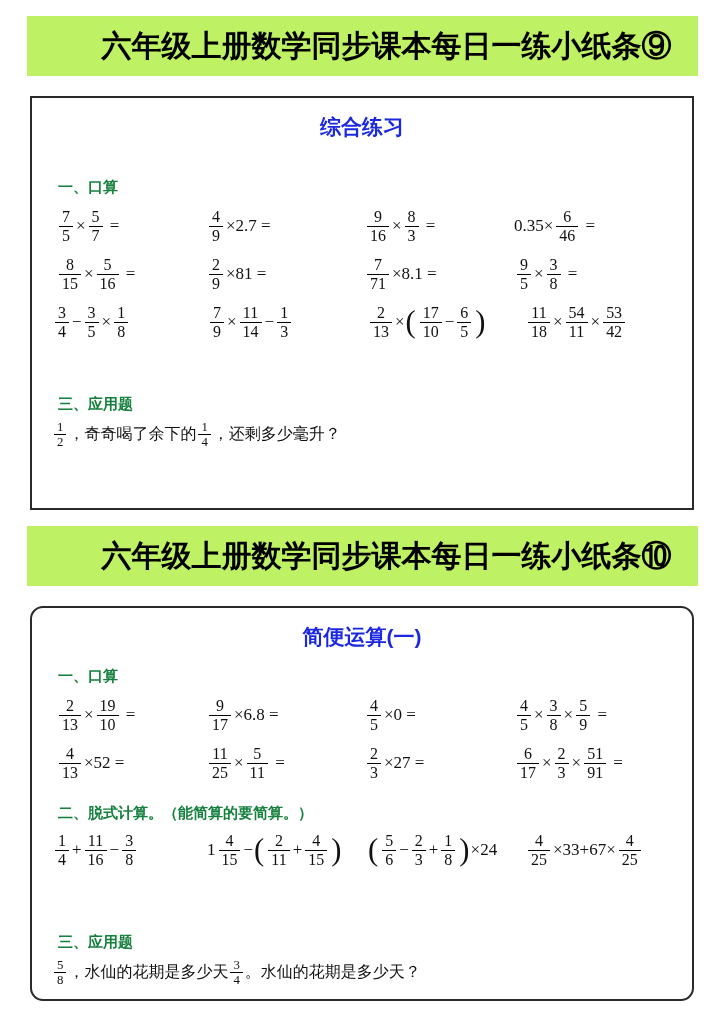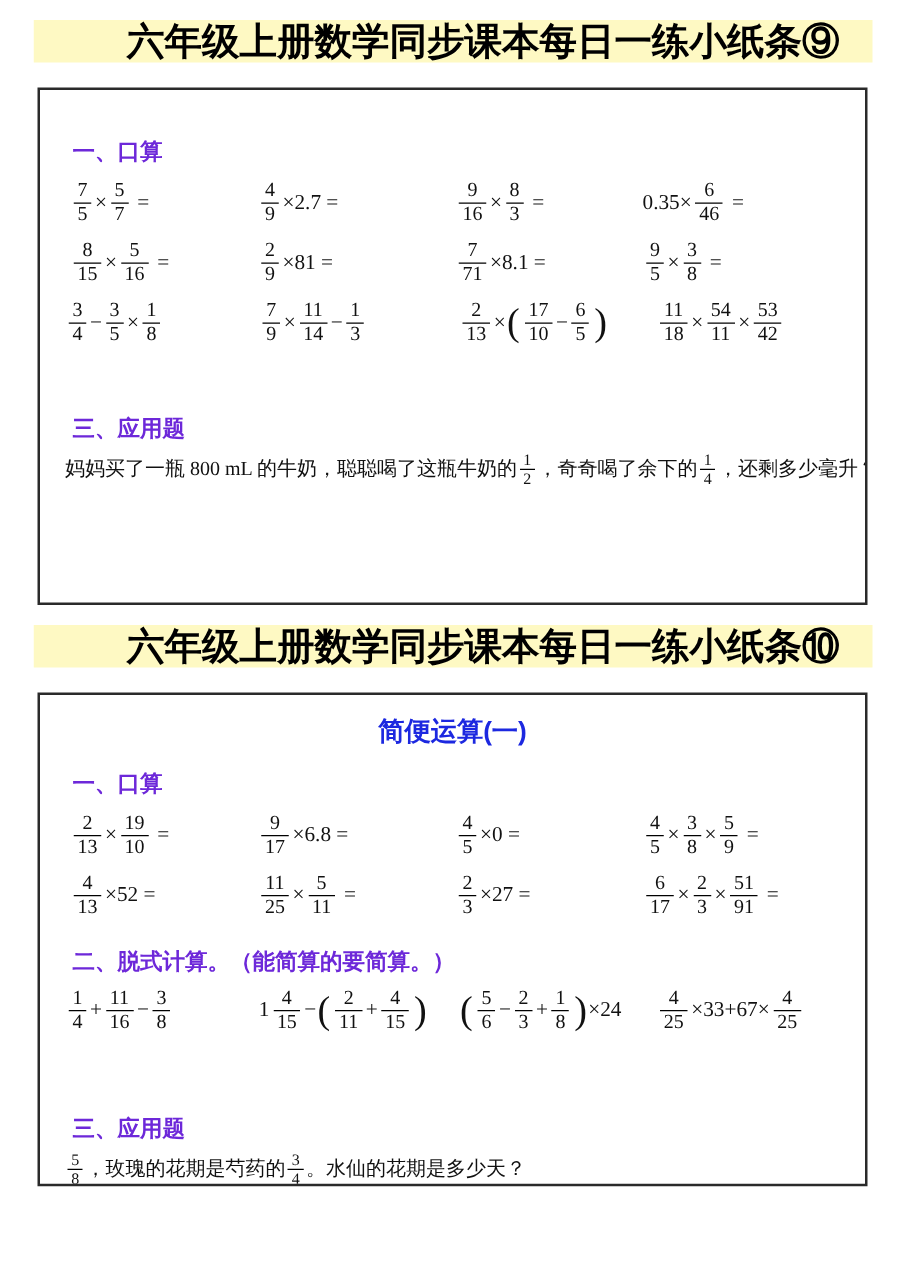--- a/index.html
+++ b/index.html
@@ -2,40 +2,40 @@
 <html><head>
 <meta charset="utf-8">
 <style>
   html,body{margin:0;padding:0;}
   body{
     width:724px;height:1024px;background:#ffffff;
     font-family:"Liberation Serif", serif;color:#111;
     overflow:hidden;
   }
   .banner{
-    margin:16px 26px 0 27px;height:34px;background:#fef9c3;
+    margin:16px 26px 0 27px;height:60px;background:#bef264;
     display:flex;align-items:center;justify-content:center;
     font-family:"Liberation Sans", sans-serif;font-weight:bold;
     font-size:30px;color:#000;white-space:nowrap;padding-left:48px;
   }
   .sheet-box{
     margin:20px 30px 0 30px;border:2.5px solid #2a2a2a;background:#fff;
     box-sizing:border-box;overflow:hidden;
   }
   .box-a{height:414px;}
-  .box-b{height:395px;}
+  .box-b{height:395px;border-radius:13px;}
   .inner{padding:0 20px;}
   .box-title{
     text-align:center;margin-top:15px;
     font-family:"Liberation Sans", sans-serif;font-weight:bold;
     font-size:21px;color:#1c28e0;
   }
   .sec{
     font-family:"Liberation Sans", sans-serif;font-weight:bold;
-    font-size:18px;color:#6d28d9;margin-left:6px;
+    font-size:15px;color:#15803d;margin-left:6px;
   }
   .sec-1a{margin-top:37px;}
   .sec-2a{margin-top:8px;}
   .sec-3a{margin-top:52px;}
   .sec-1b{margin-top:16px;}
   .sec-2b{margin-top:20px;}
   .sec-3b{margin-top:62px;}
   .oral-grid{
     display:grid;grid-template-columns:150px 158px 150px auto;
     row-gap:6px;margin:8px 0 0 4px;
@@ -64,20 +64,21 @@
 <body>
 
 <div>
 
   <div class="banner">
     <span>六年级上册数学同步课本每日一练小纸条⑨</span>
   </div>
 
   <div class="sheet-box box-a">
     <div class="inner">
+      <div class="box-title">综合练习</div>
 
       <div class="sec sec-1a">一、口算</div>
       <div class="oral-grid">
         <div class="cell expr"><span class="frac"><span class="num">7</span><span class="den">5</span></span><span class="txt">×</span><span class="frac"><span class="num">5</span><span class="den">7</span></span><span class="txt"> =</span></div>
         <div class="cell expr"><span class="frac"><span class="num">4</span><span class="den">9</span></span><span class="txt">×2.7 =</span></div>
         <div class="cell expr"><span class="frac"><span class="num">9</span><span class="den">16</span></span><span class="txt">×</span><span class="frac"><span class="num">8</span><span class="den">3</span></span><span class="txt"> =</span></div>
         <div class="cell expr"><span class="txt">0.35×</span><span class="frac"><span class="num">6</span><span class="den">46</span></span><span class="txt"> =</span></div>
         <div class="cell expr"><span class="frac"><span class="num">8</span><span class="den">15</span></span><span class="txt">×</span><span class="frac"><span class="num">5</span><span class="den">16</span></span><span class="txt"> =</span></div>
         <div class="cell expr"><span class="frac"><span class="num">2</span><span class="den">9</span></span><span class="txt">×81 =</span></div>
         <div class="cell expr"><span class="frac"><span class="num">7</span><span class="den">71</span></span><span class="txt">×8.1 =</span></div>
@@ -85,21 +86,21 @@
       </div>
 
       <div class="step-grid">
         <div class="cell expr"><span class="frac"><span class="num">3</span><span class="den">4</span></span><span class="txt">−</span><span class="frac"><span class="num">3</span><span class="den">5</span></span><span class="txt">×</span><span class="frac"><span class="num">1</span><span class="den">8</span></span></div>
         <div class="cell expr"><span class="frac"><span class="num">7</span><span class="den">9</span></span><span class="txt">×</span><span class="frac"><span class="num">11</span><span class="den">14</span></span><span class="txt">−</span><span class="frac"><span class="num">1</span><span class="den">3</span></span></div>
         <div class="cell expr"><span class="frac"><span class="num">2</span><span class="den">13</span></span><span class="txt">×</span><span class="paren">(</span><span class="frac"><span class="num">17</span><span class="den">10</span></span><span class="txt">−</span><span class="frac"><span class="num">6</span><span class="den">5</span></span><span class="paren">)</span></div>
         <div class="cell expr"><span class="frac"><span class="num">11</span><span class="den">18</span></span><span class="txt">×</span><span class="frac"><span class="num">54</span><span class="den">11</span></span><span class="txt">×</span><span class="frac"><span class="num">53</span><span class="den">42</span></span></div>
       </div>
 
       <div class="sec sec-3a">三、应用题</div>
-      <div class="word expr"><span class="txt">妈妈买了一瓶 800 mL 的牛奶，聪聪喝了这瓶牛奶的</span><span class="frac"><span class="num">1</span><span class="den">2</span></span><span class="txt">，奇奇喝了余下的</span><span class="frac"><span class="num">1</span><span class="den">4</span></span><span class="txt">，还剩多少毫升？</span></div>
+      <div class="word expr"><span class="frac"><span class="num">1</span><span class="den">2</span></span><span class="txt">，奇奇喝了余下的</span><span class="frac"><span class="num">1</span><span class="den">4</span></span><span class="txt">，还剩多少毫升？</span></div>
     </div>
   </div>
 
   <div class="banner">
     <span>六年级上册数学同步课本每日一练小纸条⑩</span>
   </div>
 
   <div class="sheet-box box-b">
     <div class="inner">
       <div class="box-title">简便运算(一)</div>
@@ -118,17 +119,17 @@
 
       <div class="sec sec-2b">二、脱式计算。（能简算的要简算。）</div>
       <div class="step-grid">
         <div class="cell expr"><span class="frac"><span class="num">1</span><span class="den">4</span></span><span class="txt">+</span><span class="frac"><span class="num">11</span><span class="den">16</span></span><span class="txt">−</span><span class="frac"><span class="num">3</span><span class="den">8</span></span></div>
         <div class="cell expr"><span class="txt">1</span><span class="frac"><span class="num">4</span><span class="den">15</span></span><span class="txt">−</span><span class="paren">(</span><span class="frac"><span class="num">2</span><span class="den">11</span></span><span class="txt">+</span><span class="frac"><span class="num">4</span><span class="den">15</span></span><span class="paren">)</span></div>
         <div class="cell expr"><span class="paren">(</span><span class="frac"><span class="num">5</span><span class="den">6</span></span><span class="txt">−</span><span class="frac"><span class="num">2</span><span class="den">3</span></span><span class="txt">+</span><span class="frac"><span class="num">1</span><span class="den">8</span></span><span class="paren">)</span><span class="txt">×24</span></div>
         <div class="cell expr"><span class="frac"><span class="num">4</span><span class="den">25</span></span><span class="txt">×33+67×</span><span class="frac"><span class="num">4</span><span class="den">25</span></span></div>
       </div>
 
       <div class="sec sec-3b">三、应用题</div>
-      <div class="word expr"><span class="frac"><span class="num">5</span><span class="den">8</span></span><span class="txt">，玫瑰的花期是芍药的</span><span class="frac"><span class="num">3</span><span class="den">4</span></span><span class="txt">。水仙的花期是多少天？</span></div>
+      <div class="word expr"><span class="frac"><span class="num">5</span><span class="den">8</span></span><span class="txt">，水仙的花期是多少天</span><span class="frac"><span class="num">3</span><span class="den">4</span></span><span class="txt">。水仙的花期是多少天？</span></div>
     </div>
   </div>
 
 </div>
 
 </body></html>

